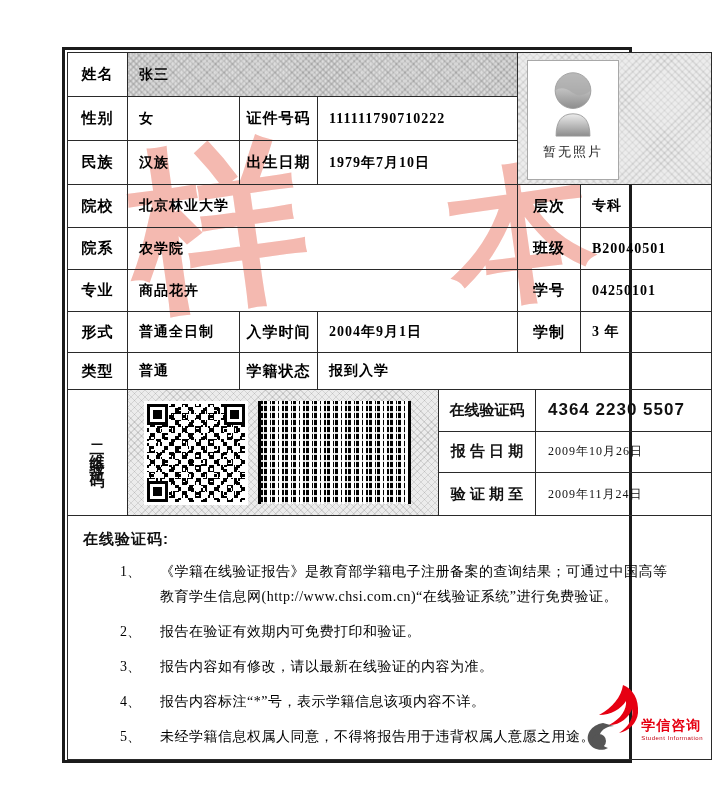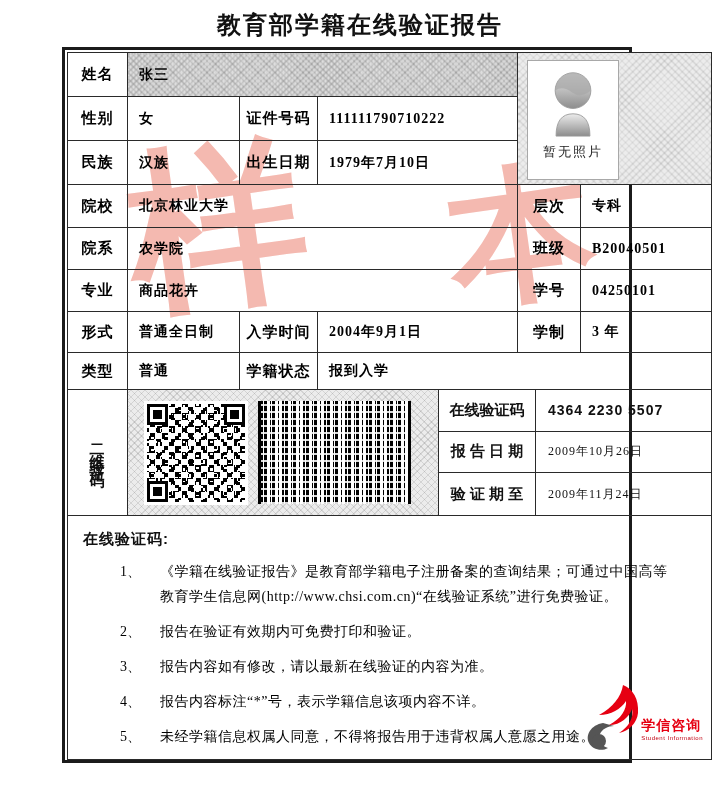--- a/index.html
+++ b/index.html
@@ -72,21 +72,21 @@
   .vcodes {
     grid-column:1; grid-row:1/4; border-right:1px solid #2a2a2a;
     display:flex; align-items:center; padding-left:16px; gap:10px;
   }
   .vlab, .vval { display:flex; align-items:center; }
   .vlab {
     justify-content:center; font-weight:bold; font-size:15px;
     border-right:1px solid #2a2a2a;
   }
   .vval { font-family:"Liberation Serif", serif; font-size:12px; padding-left:12px; letter-spacing:1px; }
-  .vval.code { font-weight:bold; font-family:"Liberation Sans", sans-serif; font-size:14px; }
+  .vval.code { font-weight:bold; font-family:"Liberation Sans", sans-serif; font-size:17px; }
   .bb { border-bottom:1px solid #2a2a2a; }
   
   .qr { position:relative; width:104px; height:104px; background:#fff; flex:0 0 auto; }
   .qr-pattern {
     position:absolute; inset:3px;
     background-color:#fff;
     background-image:
       repeating-conic-gradient(#fff 0 25%, transparent 0 50%),
       repeating-conic-gradient(#000 0 25%, transparent 0 50%),
       repeating-conic-gradient(#000 0 25%, #fff 0 50%);
@@ -118,21 +118,20 @@
   .logo-texts { margin-left:2px; padding-bottom:12px; position:relative; }
   .logo-cn { color:#e60012; font-weight:bold; font-size:14px; letter-spacing:1px;
              font-family:"Liberation Sans", sans-serif; }
   .logo-en { color:#c00010; font-size:6px; letter-spacing:0.5px; }
 </style>
 </head>
 <body>
 
 <div class="page">
 
-  <div class="title">教育部学籍在线验证报告</div>
 
   <div class="wm wm1">样</div>
   <div class="wm wm2">本</div>
 
   <div class="cert">
     <table class="cert-table">
       <colgroup>
         <col style="width:60px">
           <col style="width:112px">
           <col style="width:78px">

